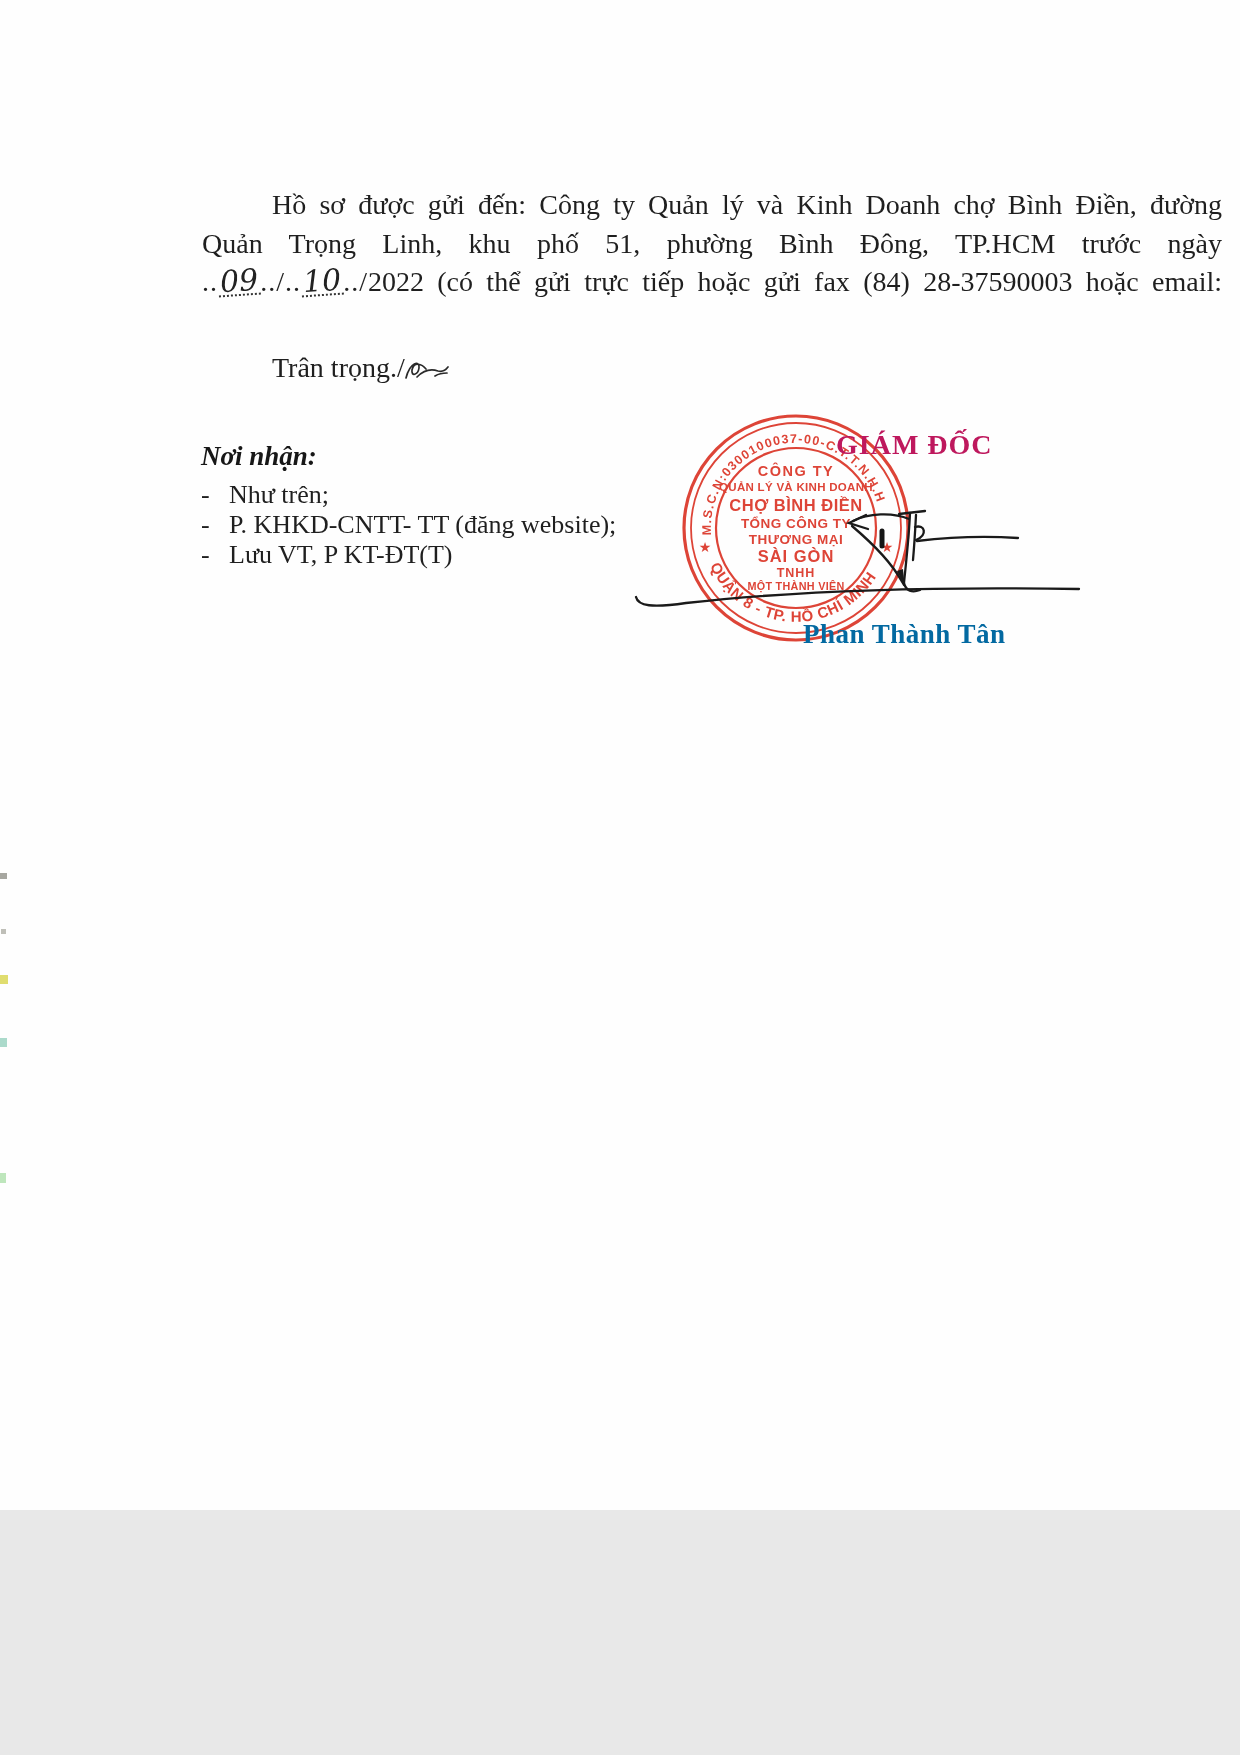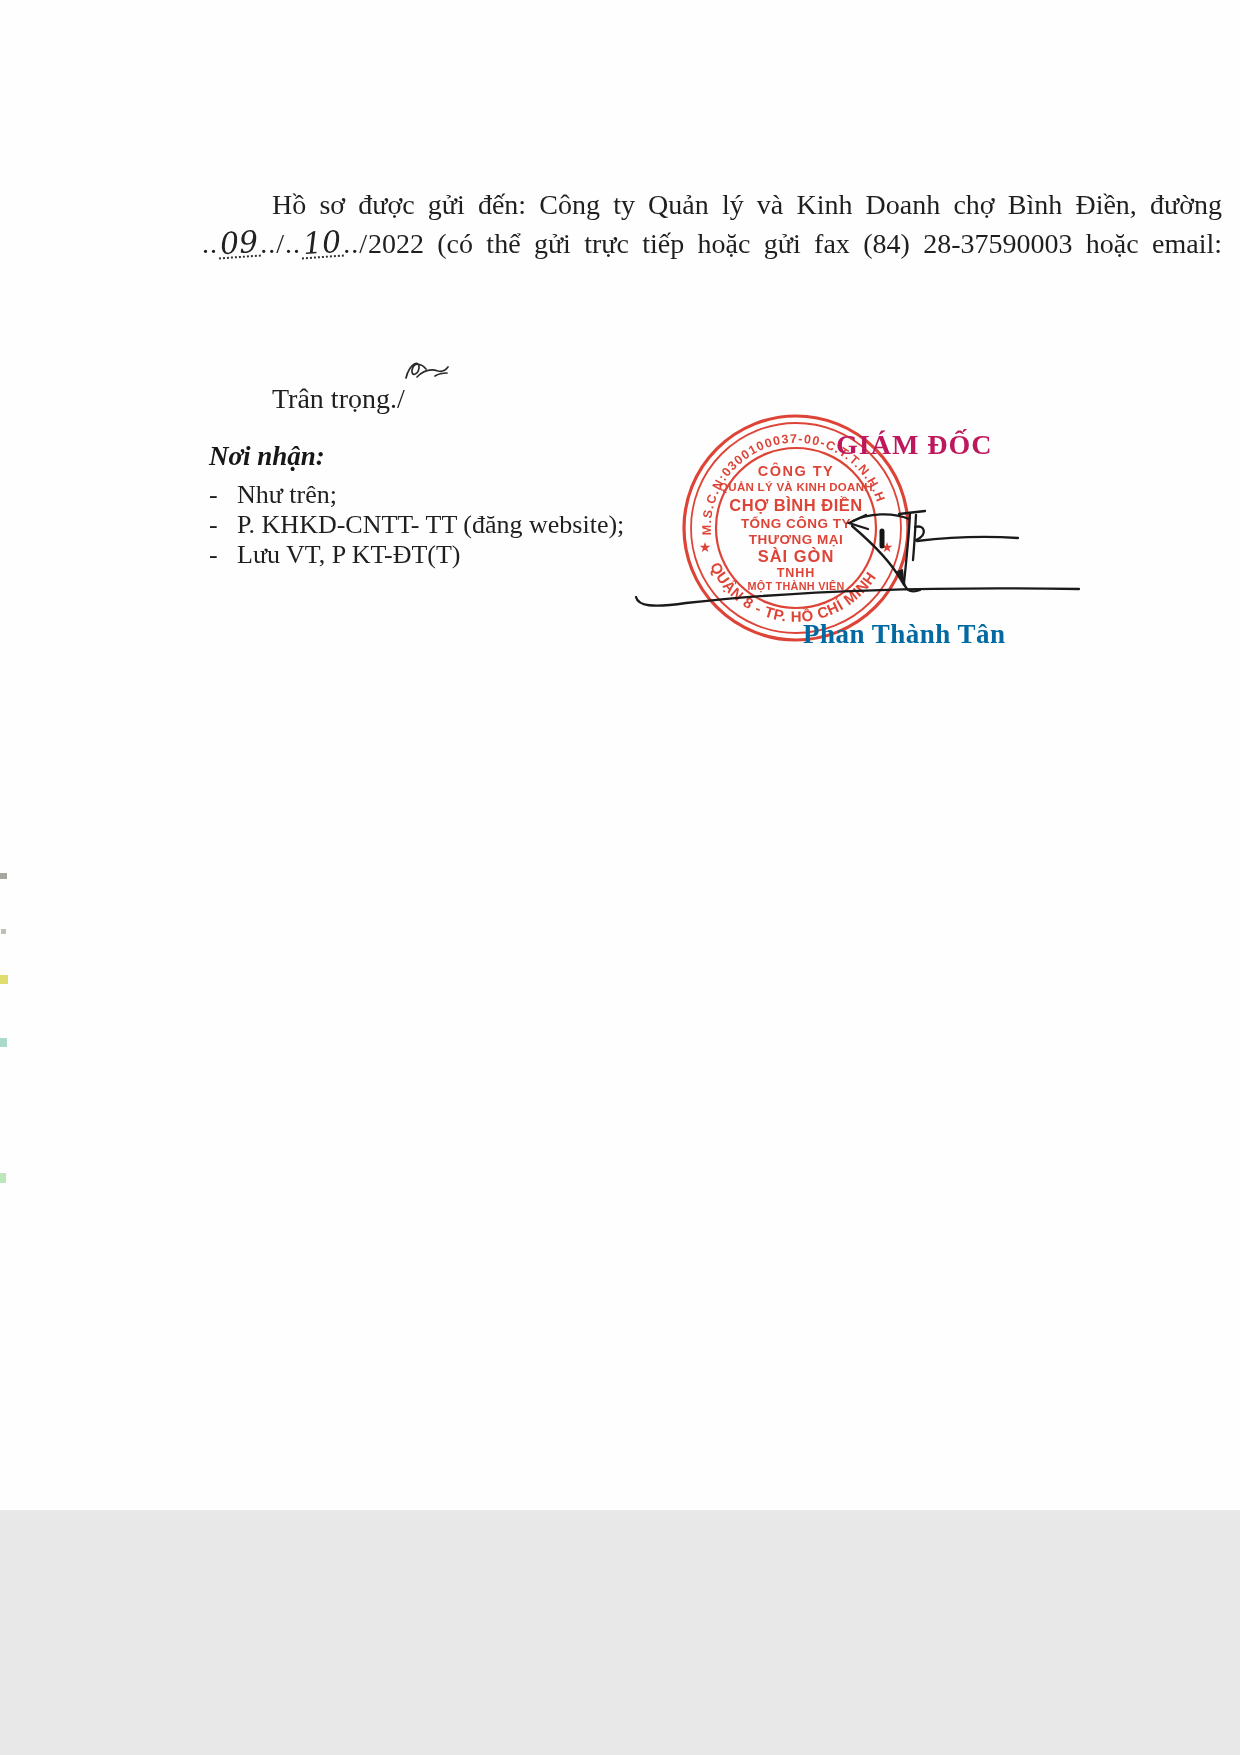--- a/index.html
+++ b/index.html
@@ -23,25 +23,25 @@
   .hw{
     display:inline-block;
     font-family:"DejaVu Serif",serif;
     font-style:italic;font-size:30px;line-height:26px;
     transform:rotate(-4deg);
     border-bottom:2px dotted #333;
     padding:0 2px;color:#222;
   }
   .closing{
     position:absolute;left:272px;top:352px;
-    font-size:28px;color:#1f1f1f;white-space:nowrap;margin-top:31px;
+    font-size:28px;color:#1f1f1f;white-space:nowrap;
   }
   .closing-scribble{position:absolute;left:402px;top:356px;}
   
-  .recipients{position:absolute;left:209px;top:441px;width:480px;font-family:Liberation Serif, serif;}
+  .recipients{position:absolute;left:201px;top:441px;width:480px;font-family:Liberation Serif, serif;}
   .rcpt-title{font-size:27px;font-weight:bold;font-style:italic;color:#171717;}
   .rcpt-list{margin-top:8px;}
   .rcpt-row{display:flex;font-size:26px;line-height:30px;color:#1f1f1f;}
   .rcpt-dash{width:28px;flex:0 0 28px;}
   
   .sig-title{
     position:absolute;left:836px;top:429px;
     font-size:28px;font-weight:bold;letter-spacing:1px;color:#be185d;z-index:3;
     white-space:nowrap;
   }
@@ -55,20 +55,21 @@
   
   .artifact{position:absolute;opacity:0.75;}
 </style>
 </head>
 <body>
 
 <div class="page">
 
   <div class="para1">
     <div class="jline first">Hồ sơ được gửi đến: Công ty Quản lý và Kinh Doanh chợ Bình Điền, đường</div>
+    <div class="jline">Quản Trọng Linh, khu phố 51, phường Bình Đông, TP.HCM trước ngày</div>
     <div class="jline"><span class="dots">..</span><span class="hw">09</span><span class="dots">../..</span><span class="hw">10</span><span class="dots">../</span><span>2022</span>
       <span>(có thể gửi trực tiếp hoặc gửi fax (84) 28-37590003 hoặc email:</span>
     </div>
   </div>
 
   <div class="closing">Trân trọng./</div>
   <svg class="closing-scribble" width="48" height="32" viewBox="0 0 48 32">
     <path d="M 4,22 C 8,6 18,4 17,12 C 16,19 9,21 10,14 C 12,5 20,8 24,13 M 15,21 C 22,14 30,13 36,15 C 40,16 43,15 46,11 M 33,20 C 38,17 42,17 45,17" fill="none" stroke="#2a2a2a" stroke-width="1.7" stroke-linecap="round"></path>
   </svg>
 

